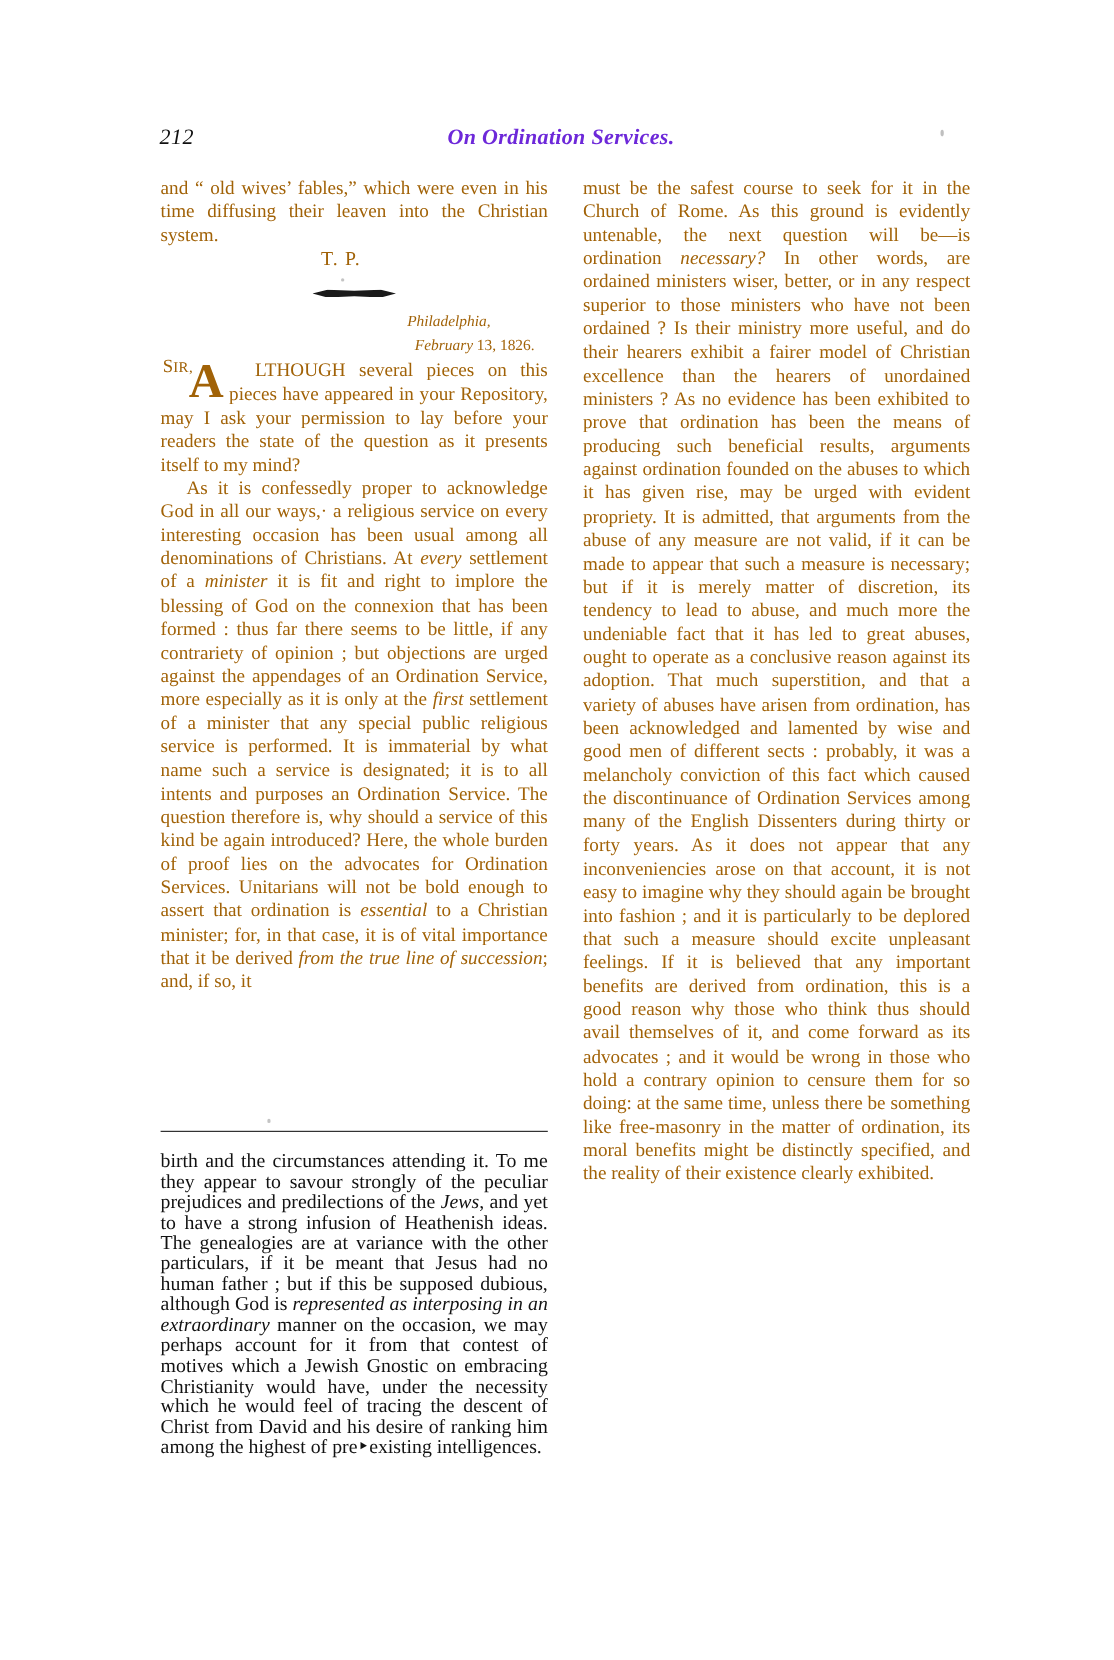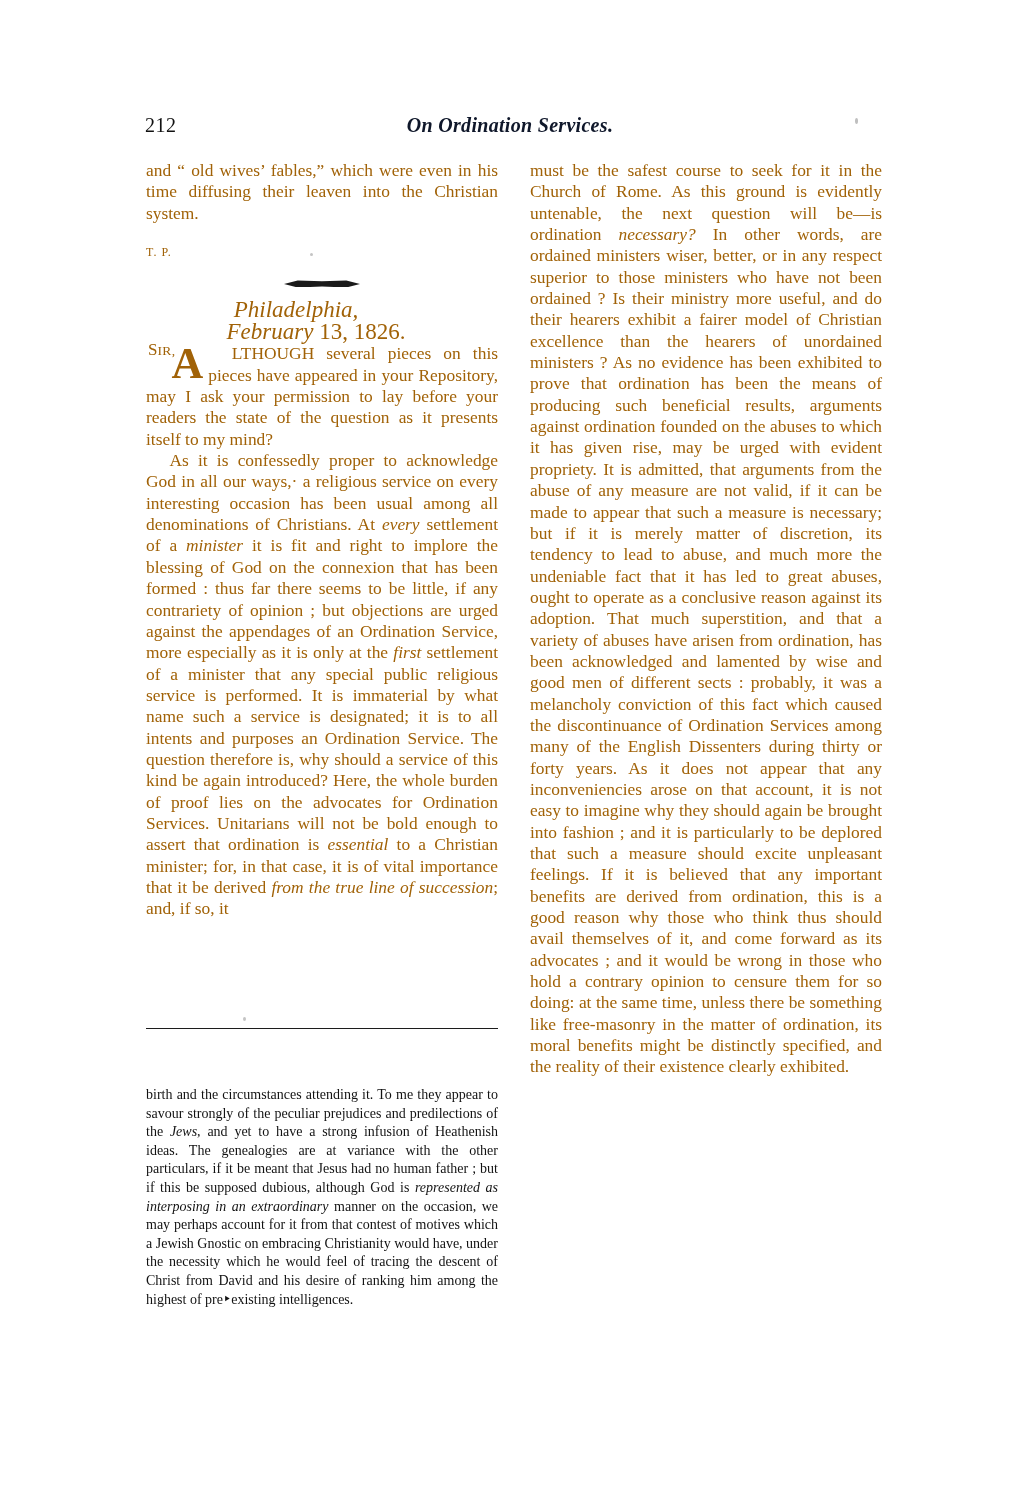--- a/index.html
+++ b/index.html
@@ -30,32 +30,33 @@
     width: 730px;
     height: 26px;
   }
   .folio {
     position: absolute;
     left: 0;
     top: 0;
     font-size: 20px;
     letter-spacing: 0.5px;
     color: #111;
+    font-style: italic;
   }
   .head-title {
     position: absolute;
     left: 0;
     top: 0;
     width: 730px;
     text-align: center;
     font-style: italic;
     font-weight: bold;
     font-size: 20px;
     letter-spacing: 0.3px;
-    color: #0f172a;
+    color: #6d28d9;
   }
 
   
   .col {
     position: absolute;
     top: 160px;
     width: 352px;
     font-size: 17.4px;
     line-height: 21.35px;
     text-align: justify;
@@ -68,24 +69,24 @@
   .col p {
     margin: 0;
     text-indent: 1.35em;
   }
   .col p.noindent { text-indent: 0; }
 
   i, .ital { }
 
   
   .signature {
-    text-align: left;
-    margin-top: 18px;
+    text-align: center;
+    margin-top: 1px;
     padding-right: 24px;
-    font-size: 12px;
+    font-size: 18px;
     letter-spacing: 1px;
   }
 
   .ornament {
     width: 100%;
     height: 22px;
     position: relative;
     margin: 8px 0 6px 0;
   }
   .ornament .lozenge {
@@ -93,23 +94,23 @@
     left: 50%;
     top: 9px;
     transform: translateX(-50%);
     width: 76px;
     height: 7px;
     background: #1a1a1a;
     clip-path: polygon(0% 50%, 18% 0%, 50% 14%, 82% 0%, 100% 50%, 82% 100%, 50% 86%, 18% 100%);
   }
 
   .dateline {
-    text-align: center;
+    text-align: right;
     font-style: italic;
-    font-size: 23px;
+    font-size: 14px;
     line-height: 22px;
     margin: 2px 0 0 0;
     padding-right: 12px;
   }
   .dateline .place { display: block; padding-right: 40px; }
   .dateline .date  { display: block; }
   .dateline .date .yr { font-style: normal; }
 
   .salutation-row {
     position: relative;
@@ -149,25 +150,24 @@
     top: 1028px;
     width: 352px;
     height: 0;
     border-top: 1.6px solid #1c1c1c;
   }
   .footnote {
     position: absolute;
     left: 146px;
     top: 1046px;
     width: 352px;
-    font-size: 14px;
+    font-size: 18px;
     line-height: 18.6px;
     text-align: justify;
     color: #121212;
-    margin-top: 40px;
   }
   .footnote p { margin: 0; text-indent: 0; }
 
   
   .speck { position: absolute; background: #8a8a8a; border-radius: 50%; }
 </style>
 </head>
 <body>
 
 <div class="page">

